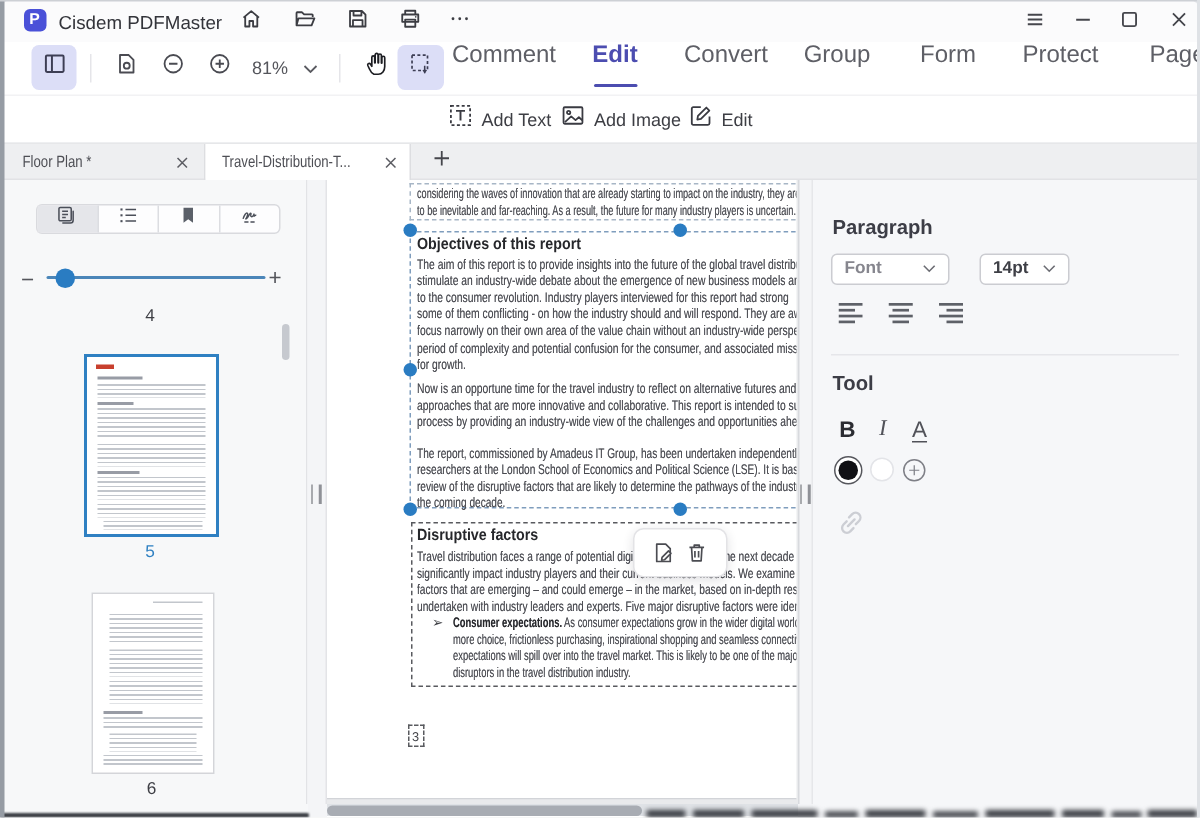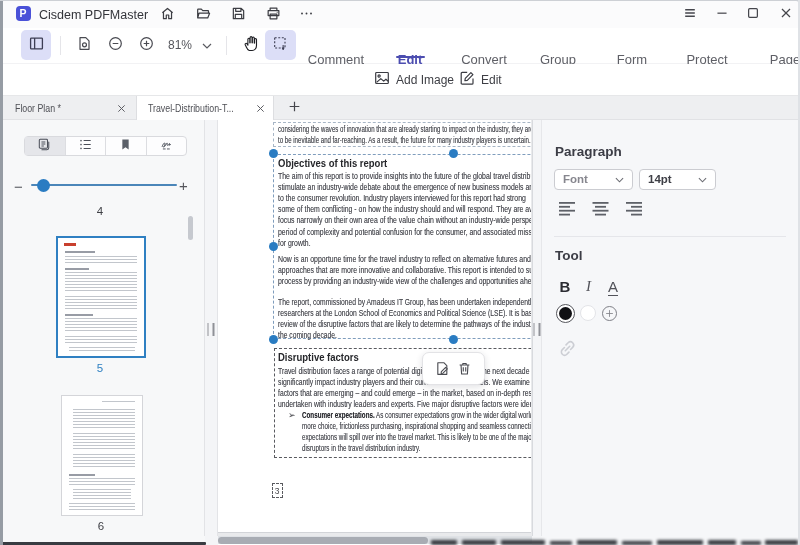--- a/index.html
+++ b/index.html
@@ -22,21 +22,21 @@
   .winctl svg { width:14px; height:14px; }
 
   
   .toolbar { position:absolute; left:0; top:28px; width:100%; height:36px; background:#fff; border-bottom:1px solid #f2f2f4; }
   .sq-btn { position:absolute; border-radius:5px; display:flex; align-items:center; justify-content:center; color:#3d3e54; }
   .sq-btn.active { background:#dcdef7; }
   .vdiv { position:absolute; top:8px; width:1px; height:19px; background:#e5e5e9; }
   .t-icon { position:absolute; display:flex; align-items:center; justify-content:center; color:#4a4b52; }
   .zoom-label { position:absolute; left:168px; top:10px; font-size:12px; color:#55565c; }
   .zoom-chevron { position:absolute; left:201.5px; top:15px; color:#5a5b61; line-height:0; }
-  .rtab { position:absolute; top:24px; transform:translateX(-50%); font-size:13px; color:#5e5f66; white-space:nowrap; }
+  .rtab { position:absolute; top:0; transform:translateX(-50%); font-size:16px; color:#5e5f66; white-space:nowrap; }
   .rtab.active { color:#4c4db0; font-weight:bold; }
   .rtab-underline { position:absolute; left:396px; top:27.5px; width:29px; height:2.5px; border-radius:2px; background:#4c4db0; }
 
   
   .subtoolbar { position:absolute; left:0; top:64px; width:100%; height:31px; background:#fff; }
   .sub-act { position:absolute; top:0; height:31px; display:flex; align-items:center; gap:6px; color:#3d3e44; }
   .sub-act svg { width:16px; height:16px; color:#3a3b42; }
   .sub-act .lbl { font-size:12px; }
 
   
@@ -240,20 +240,27 @@
     <span class="rtab active" style="left:410px">Edit</span>
     <span class="rtab" style="left:484px">Convert</span>
     <span class="rtab" style="left:558px">Group</span>
     <span class="rtab" style="left:632px">Form</span>
     <span class="rtab" style="left:707px">Protect</span>
     <span class="rtab" style="left:785px">Page</span>
     <div class="rtab-underline"></div>
   </div>
 
   <div class="subtoolbar">
+    <div class="sub-act" style="left:299px">
+      <span><svg viewBox="0 0 16 16" fill="none" stroke="currentColor" stroke-width="1.2">
+            <rect x="1.6" y="1.6" width="12.8" height="12.8" stroke-dasharray="2 1.6"></rect>
+            <path d="M5 4.9h6M8 4.9v6.4" stroke-width="1.3"></path>
+          </svg></span>
+      <span class="lbl">Add Text</span>
+    </div>
     <div class="sub-act" style="left:374px">
       <span><svg viewBox="0 0 16 16" fill="none" stroke="currentColor" stroke-width="1.2" stroke-linejoin="round">
             <rect x="1.7" y="2.5" width="12.6" height="11" rx=".8"></rect>
             <circle cx="5.1" cy="6" r="1.1"></circle>
             <path d="M2.6 12.4l4.2-3.8 2.9 2.5 2.2-1.9 2.3 2"></path>
           </svg></span>
       <span class="lbl">Add Image</span>
     </div>
     <div class="sub-act" style="left:459px">
       <span><svg viewBox="0 0 16 16" fill="none" stroke="currentColor" stroke-width="1.2" stroke-linejoin="round">
@@ -451,21 +458,21 @@
 
     <aside class="rightpanel">
       <div class="rp-title" style="top:23.5px">Paragraph</div>
 
       <div class="rp-select" style="left:12px;width:79px">
         <span class="val" style="color:#86868e">Font</span>
         <span><svg viewBox="0 0 10 6" fill="none" stroke="currentColor" stroke-width="1.2" width="9" height="6">
               <path d="M1 1l4 4 4-4"></path>
             </svg></span>
       </div>
-      <div class="rp-select" style="left:97px;width:77px">
+      <div class="rp-select" style="left:111px;width:60px">
         <span class="val" style="color:#3e3f46">14pt</span>
         <span><svg viewBox="0 0 10 6" fill="none" stroke="currentColor" stroke-width="1.2" width="9" height="6">
               <path d="M1 1l4 4 4-4"></path>
             </svg></span>
       </div>
 
       <span class="align-btn" style="left:16.5px"><svg viewBox="0 0 17 14">
             <g fill="currentColor">
               <rect x="0" y="0" width="16" height="1.8"></rect>
               <rect x="0" y="3.9" width="11" height="1.8"></rect>

